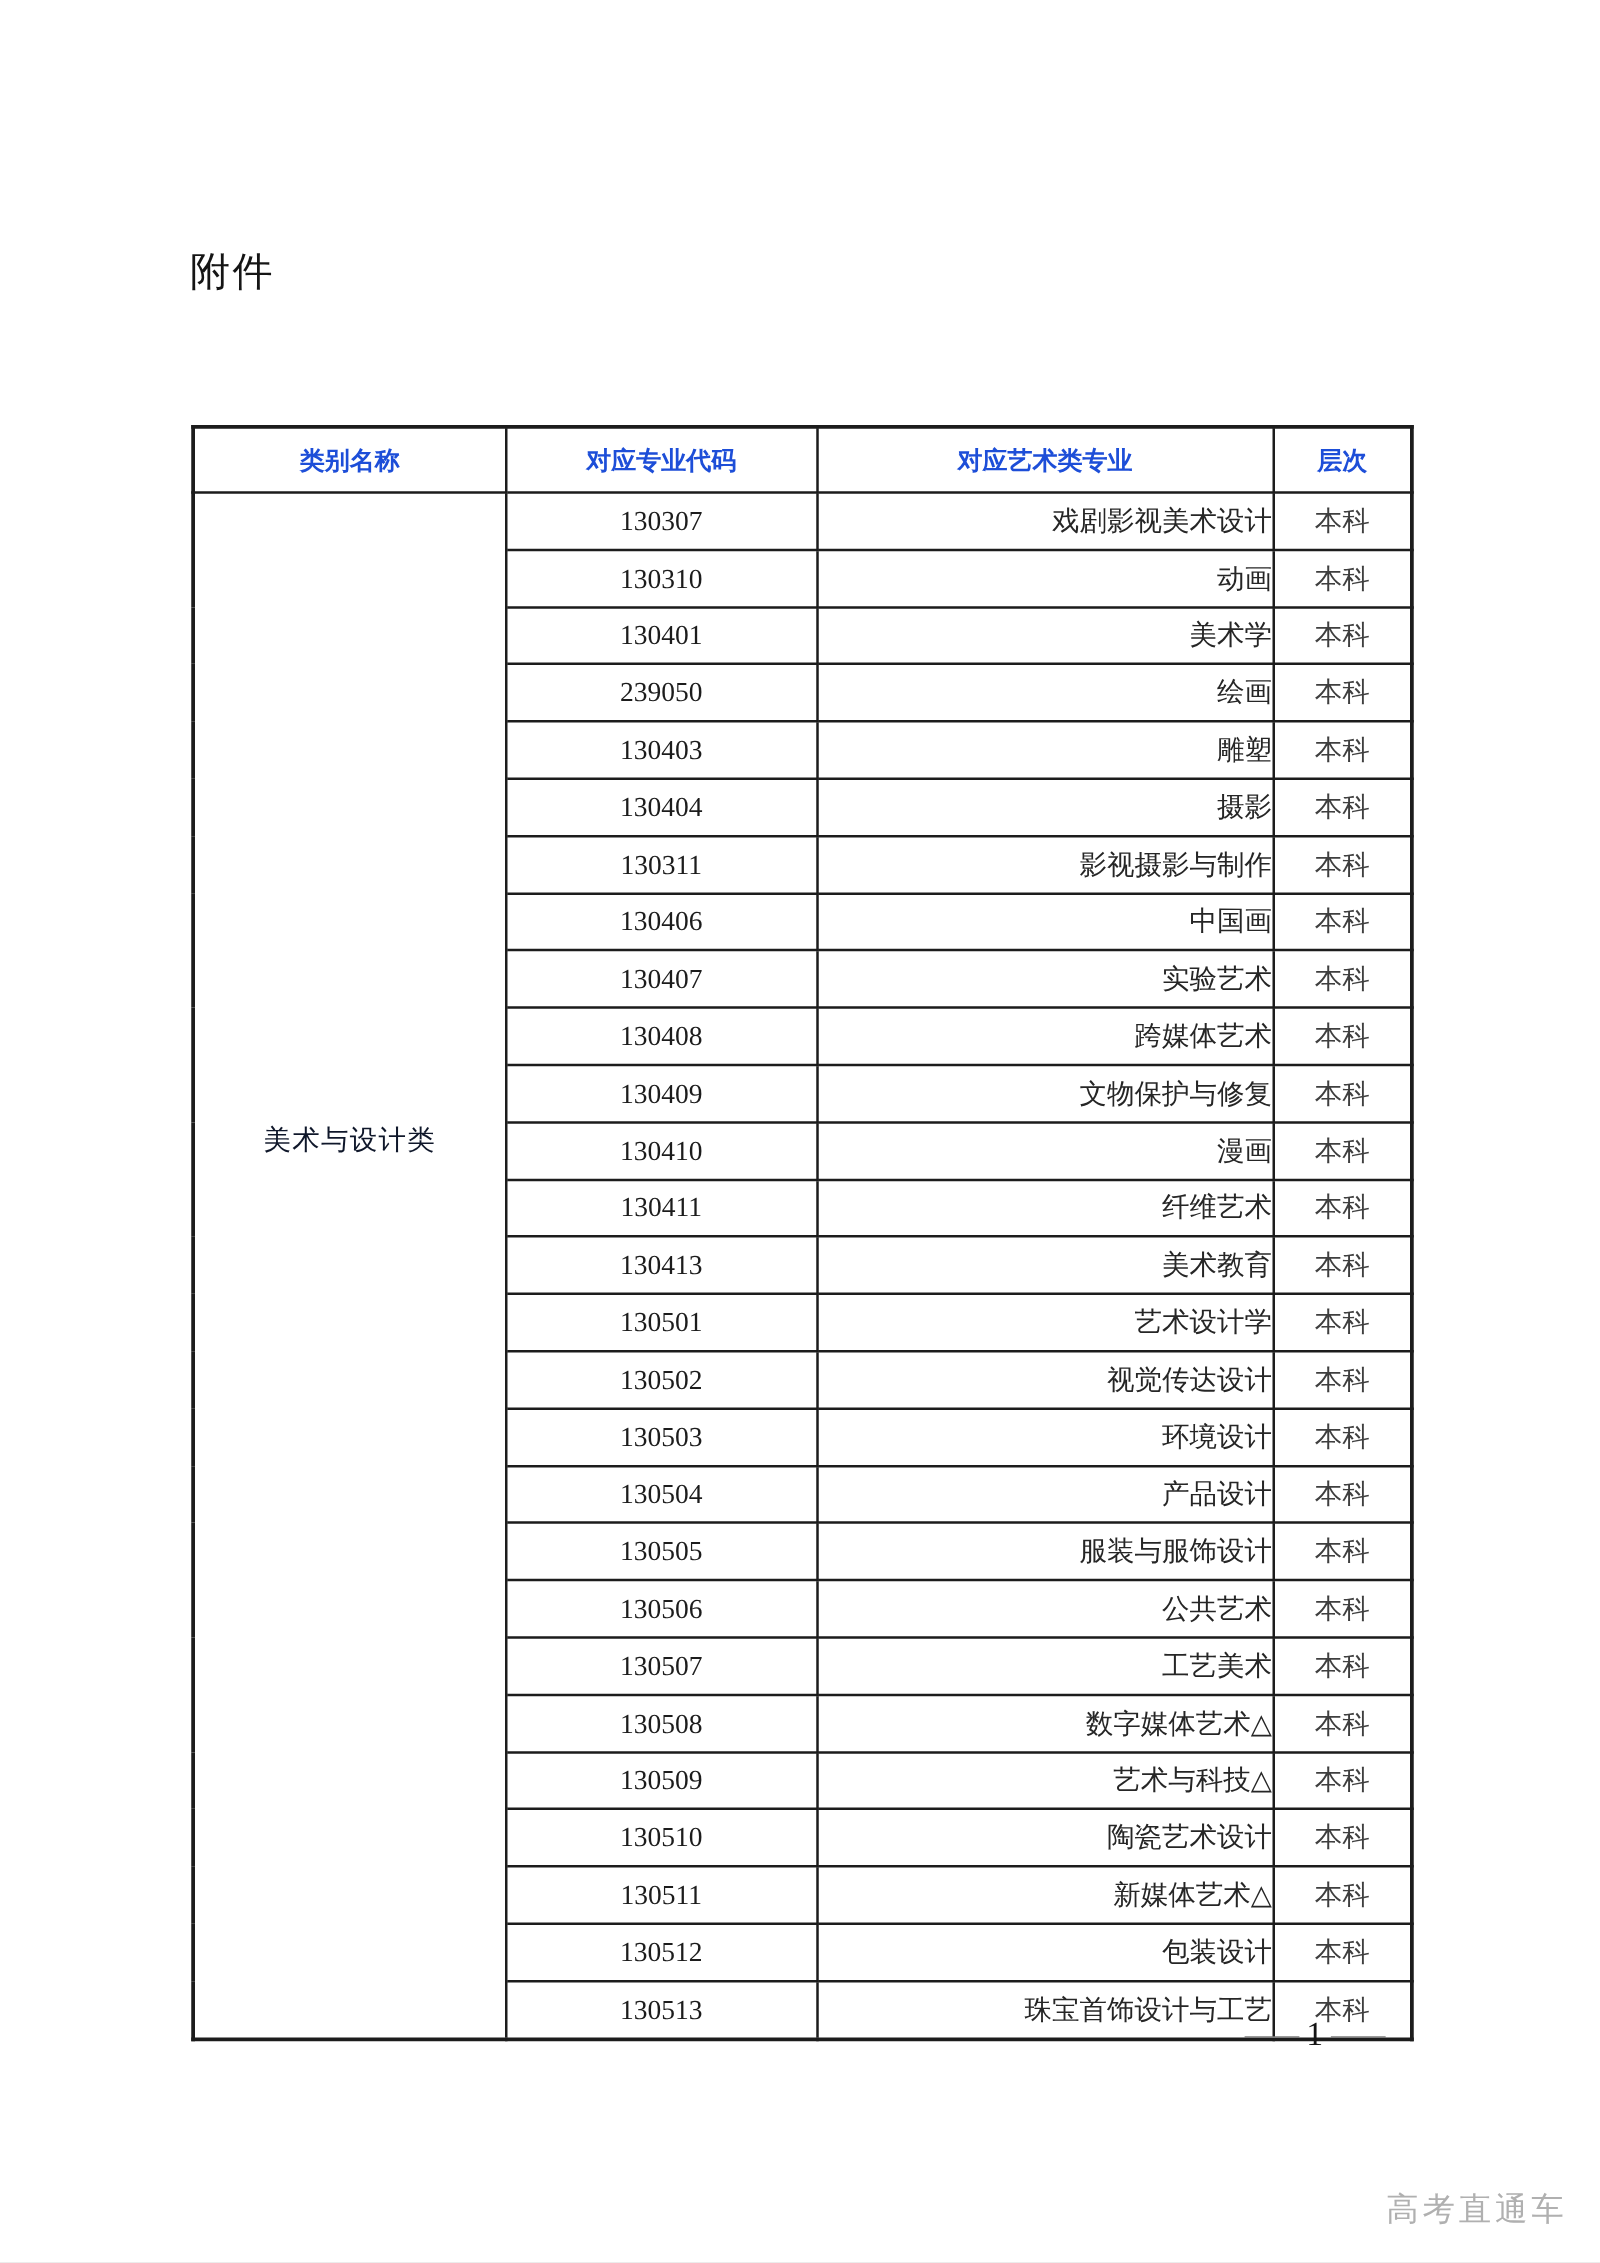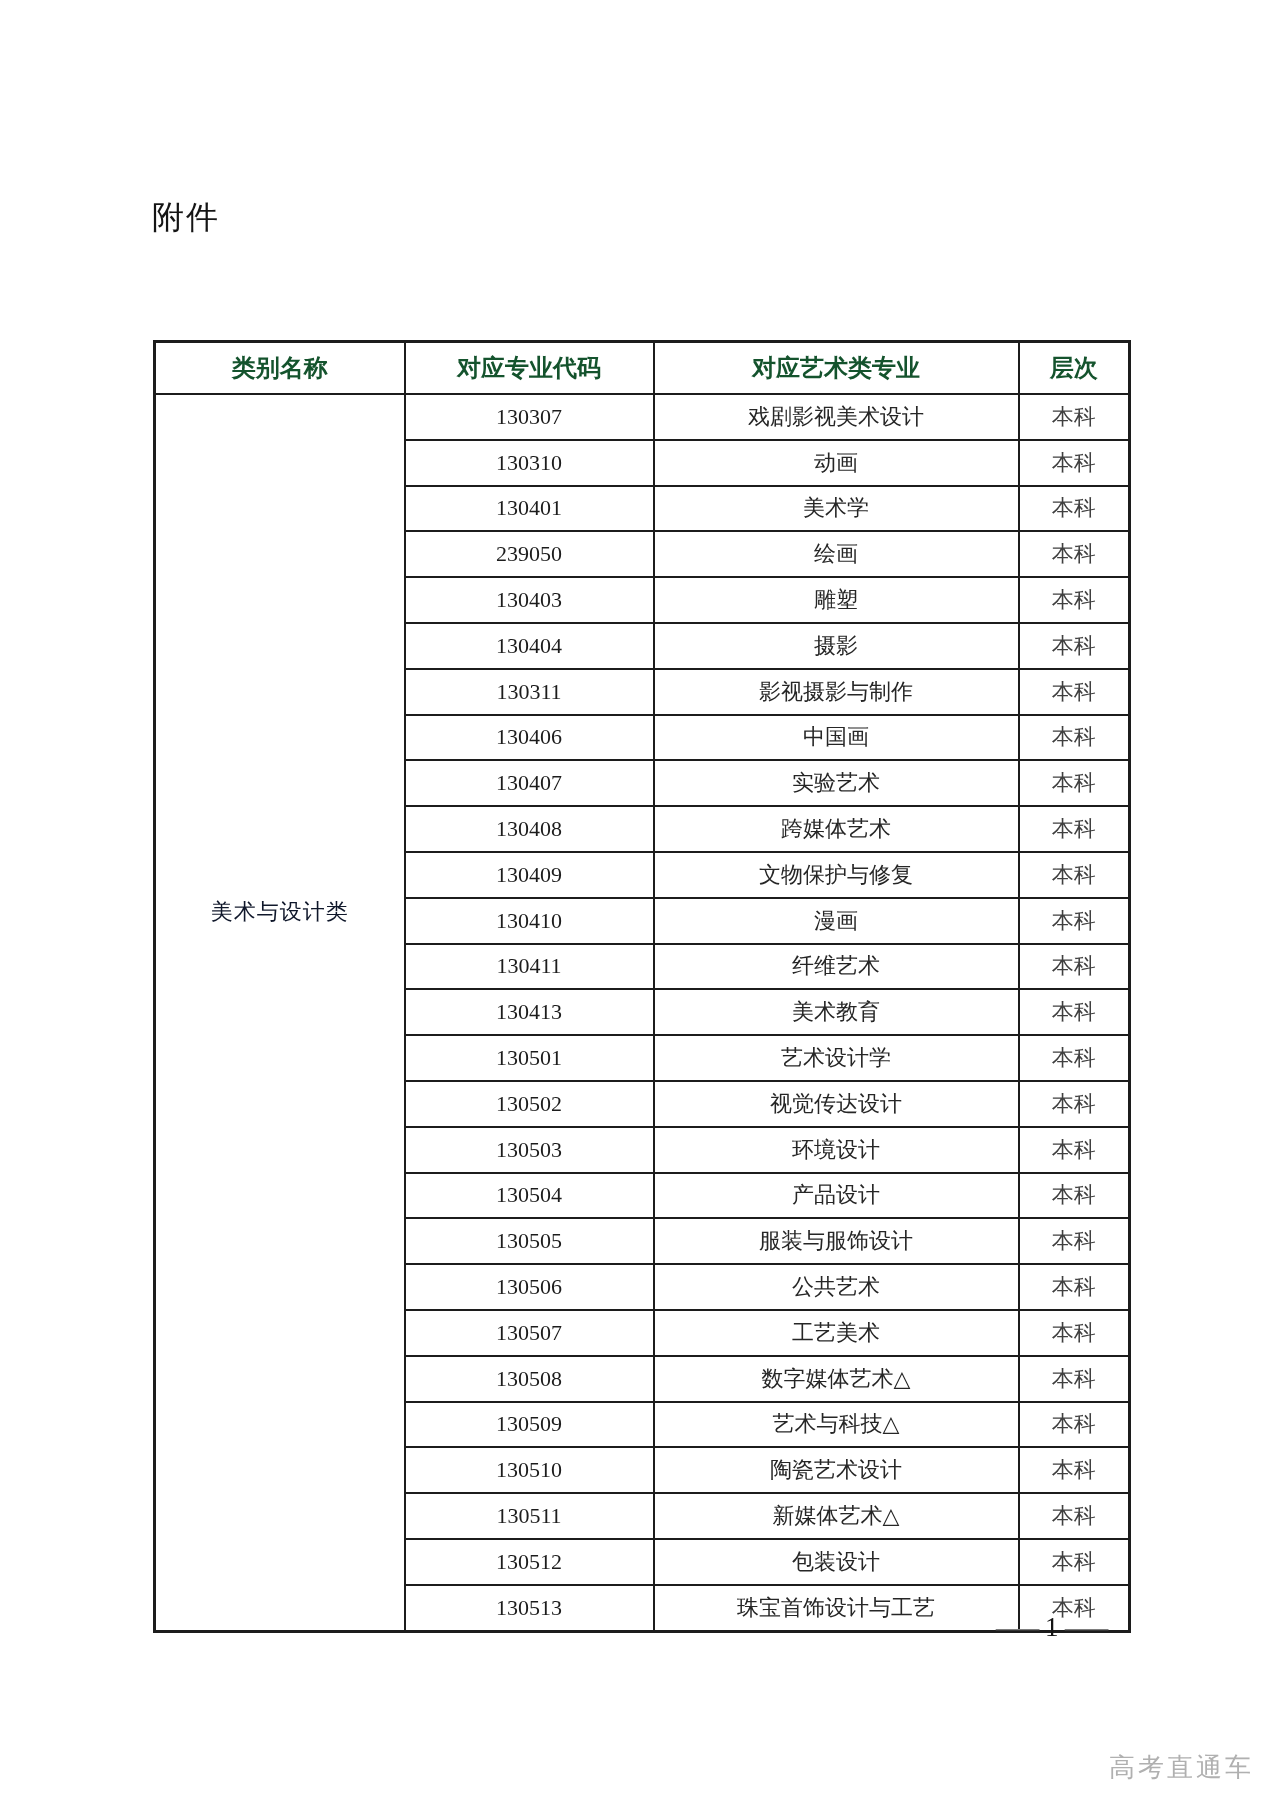--- a/index.html
+++ b/index.html
@@ -28,36 +28,36 @@
   table.catalog{
     position:absolute;left:153px;top:340px;
     width:975px;
     border-collapse:collapse;table-layout:fixed;
     border:3px solid #1c1c1c;
   }
   table.catalog th{
     height:50px;
     border:2px solid #1c1c1c;
     font-family:"Liberation Sans","DejaVu Sans",sans-serif;
-    font-weight:bold;font-size:24px;color:#14532d;
+    font-weight:bold;font-size:20px;color:#1d4ed8;
     text-align:center;padding:0;
   }
   table.catalog td{
     border:2px solid #1c1c1c;
     height:43.8px;
     padding:0;
     font-size:22px;
   }
   td.code-cell{
     text-align:center;
     font-family:"Liberation Serif","DejaVu Serif",serif;
     color:#1c1c1c;
   }
   td.major-cell{
-    text-align:center;padding-left:20px;
+    text-align:right;padding-left:20px;
     font-size:21px;color:#262626;
   }
   td.level-cell{
     text-align:center;
     font-size:20px;color:#3f3f3f;
   }
   td.cat-cell{
     text-align:center;vertical-align:middle;
     font-size:22px;color:#0f172a;
   }

